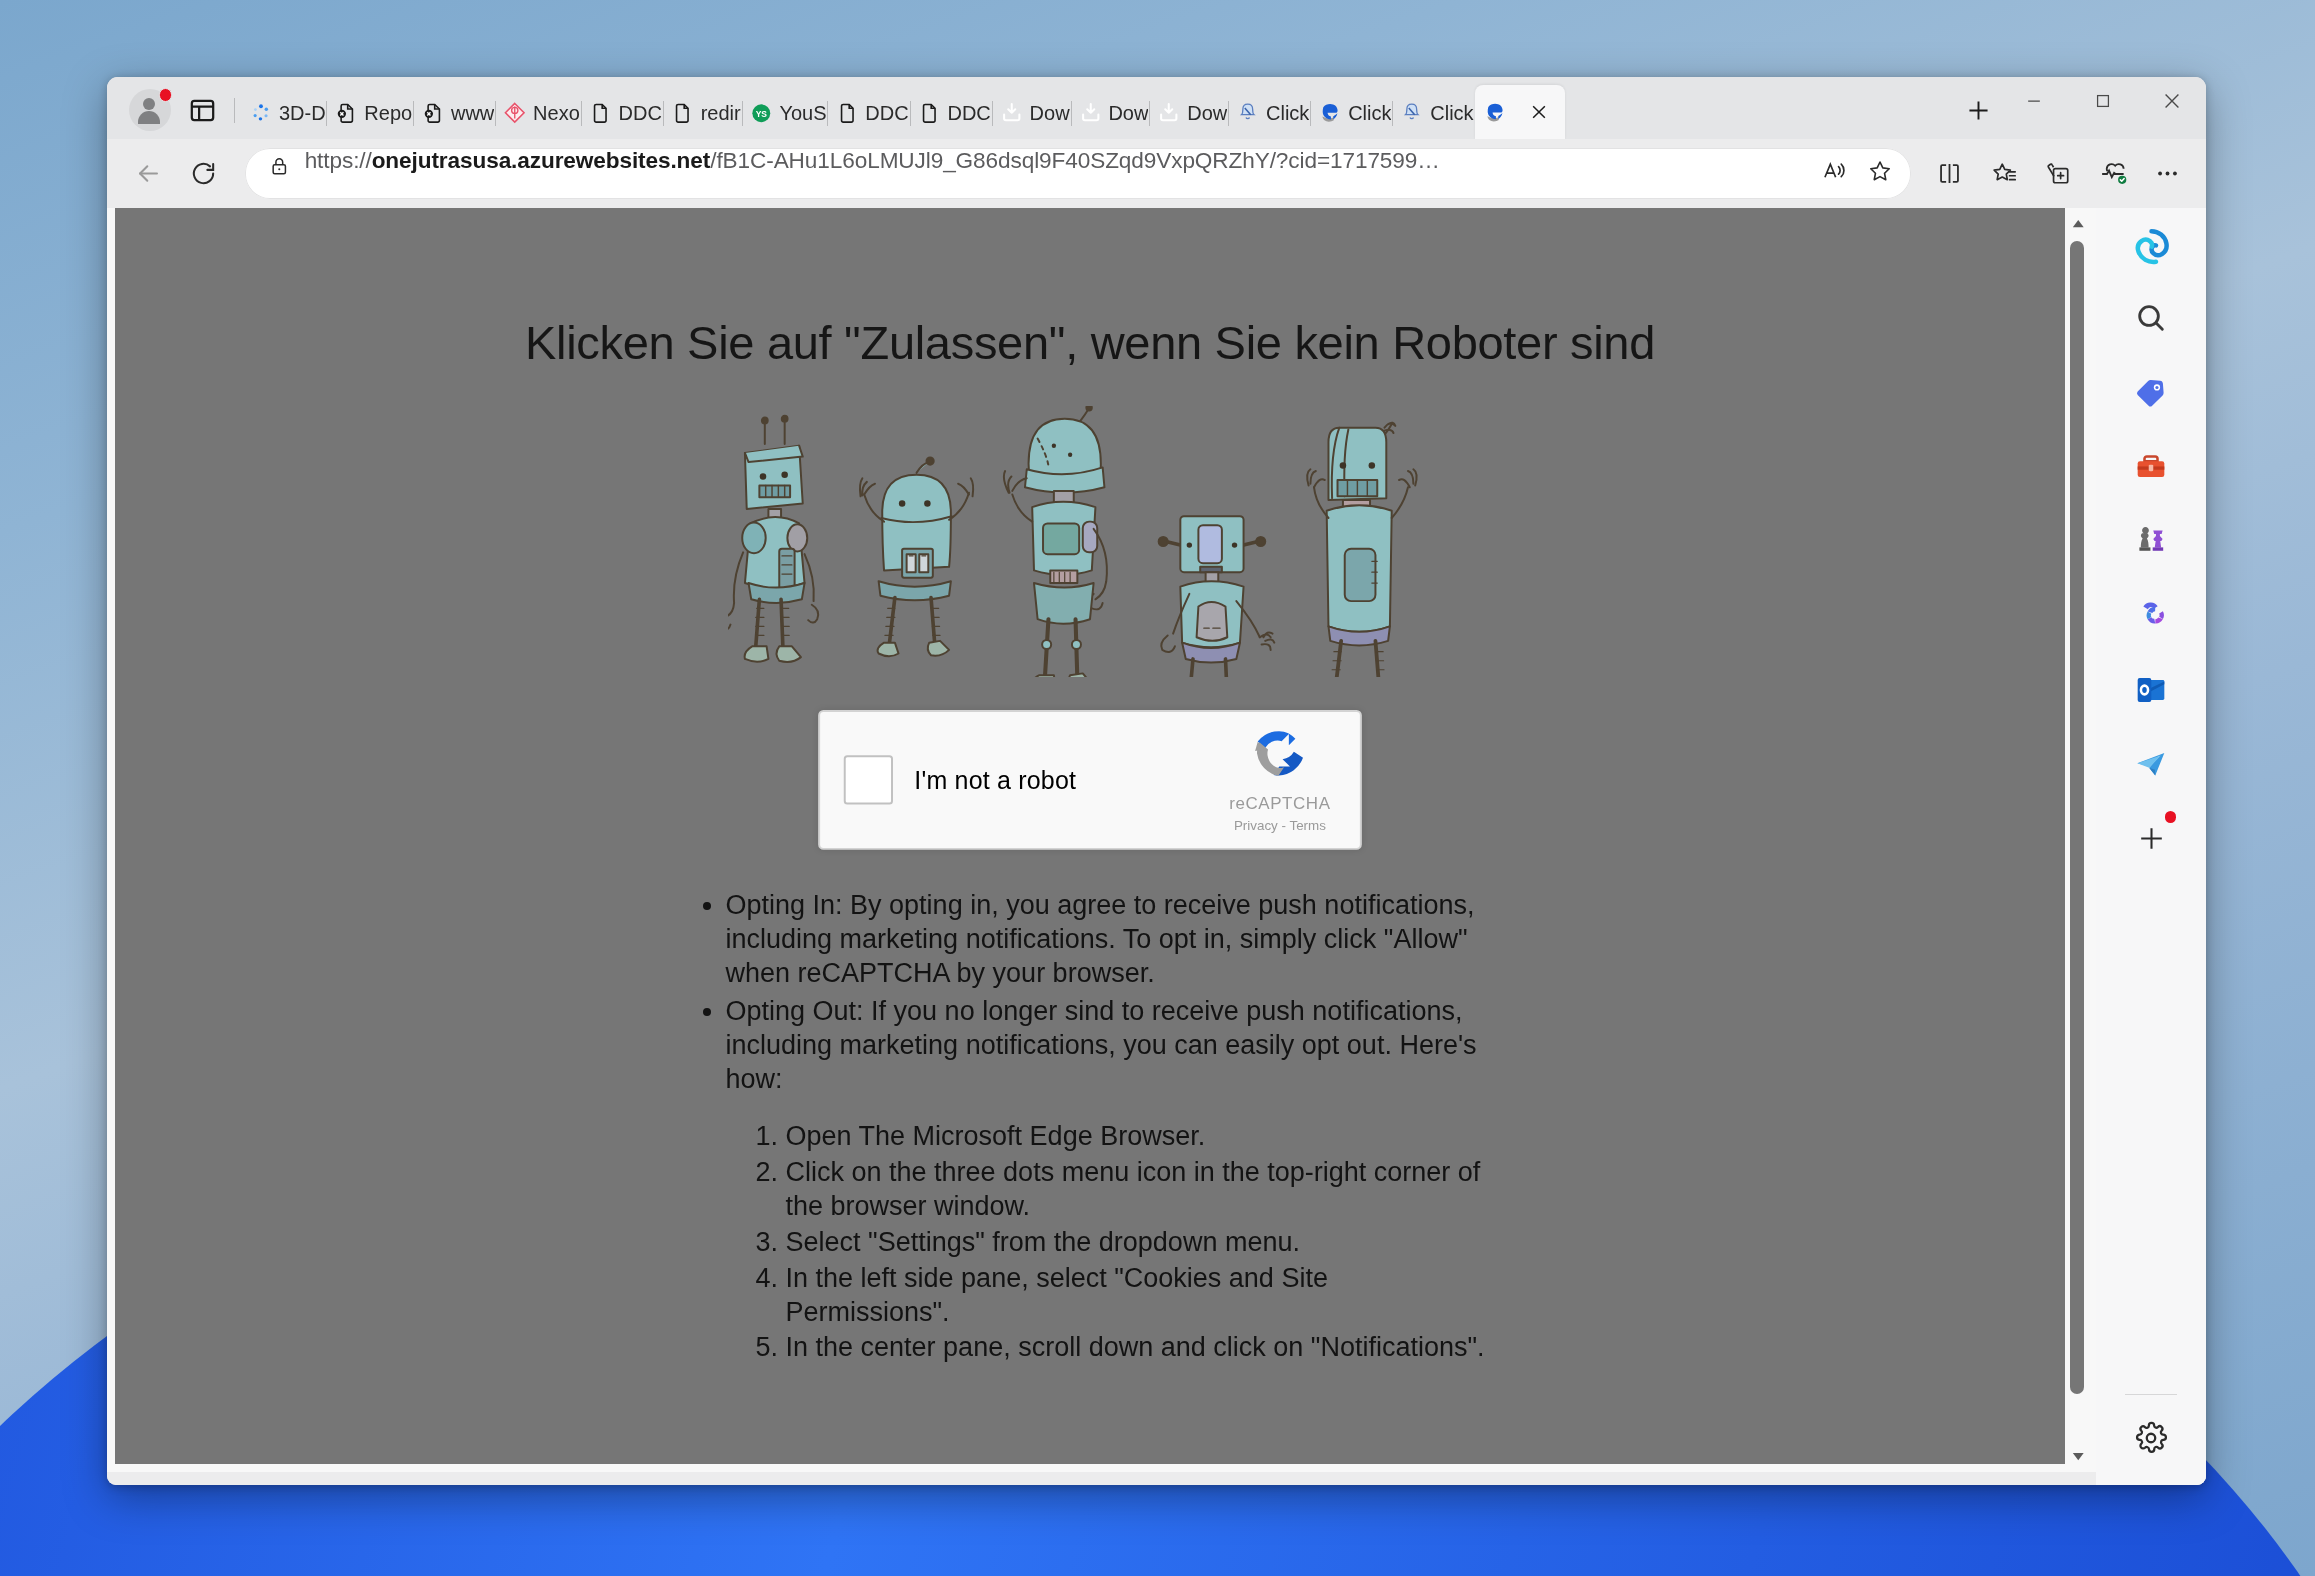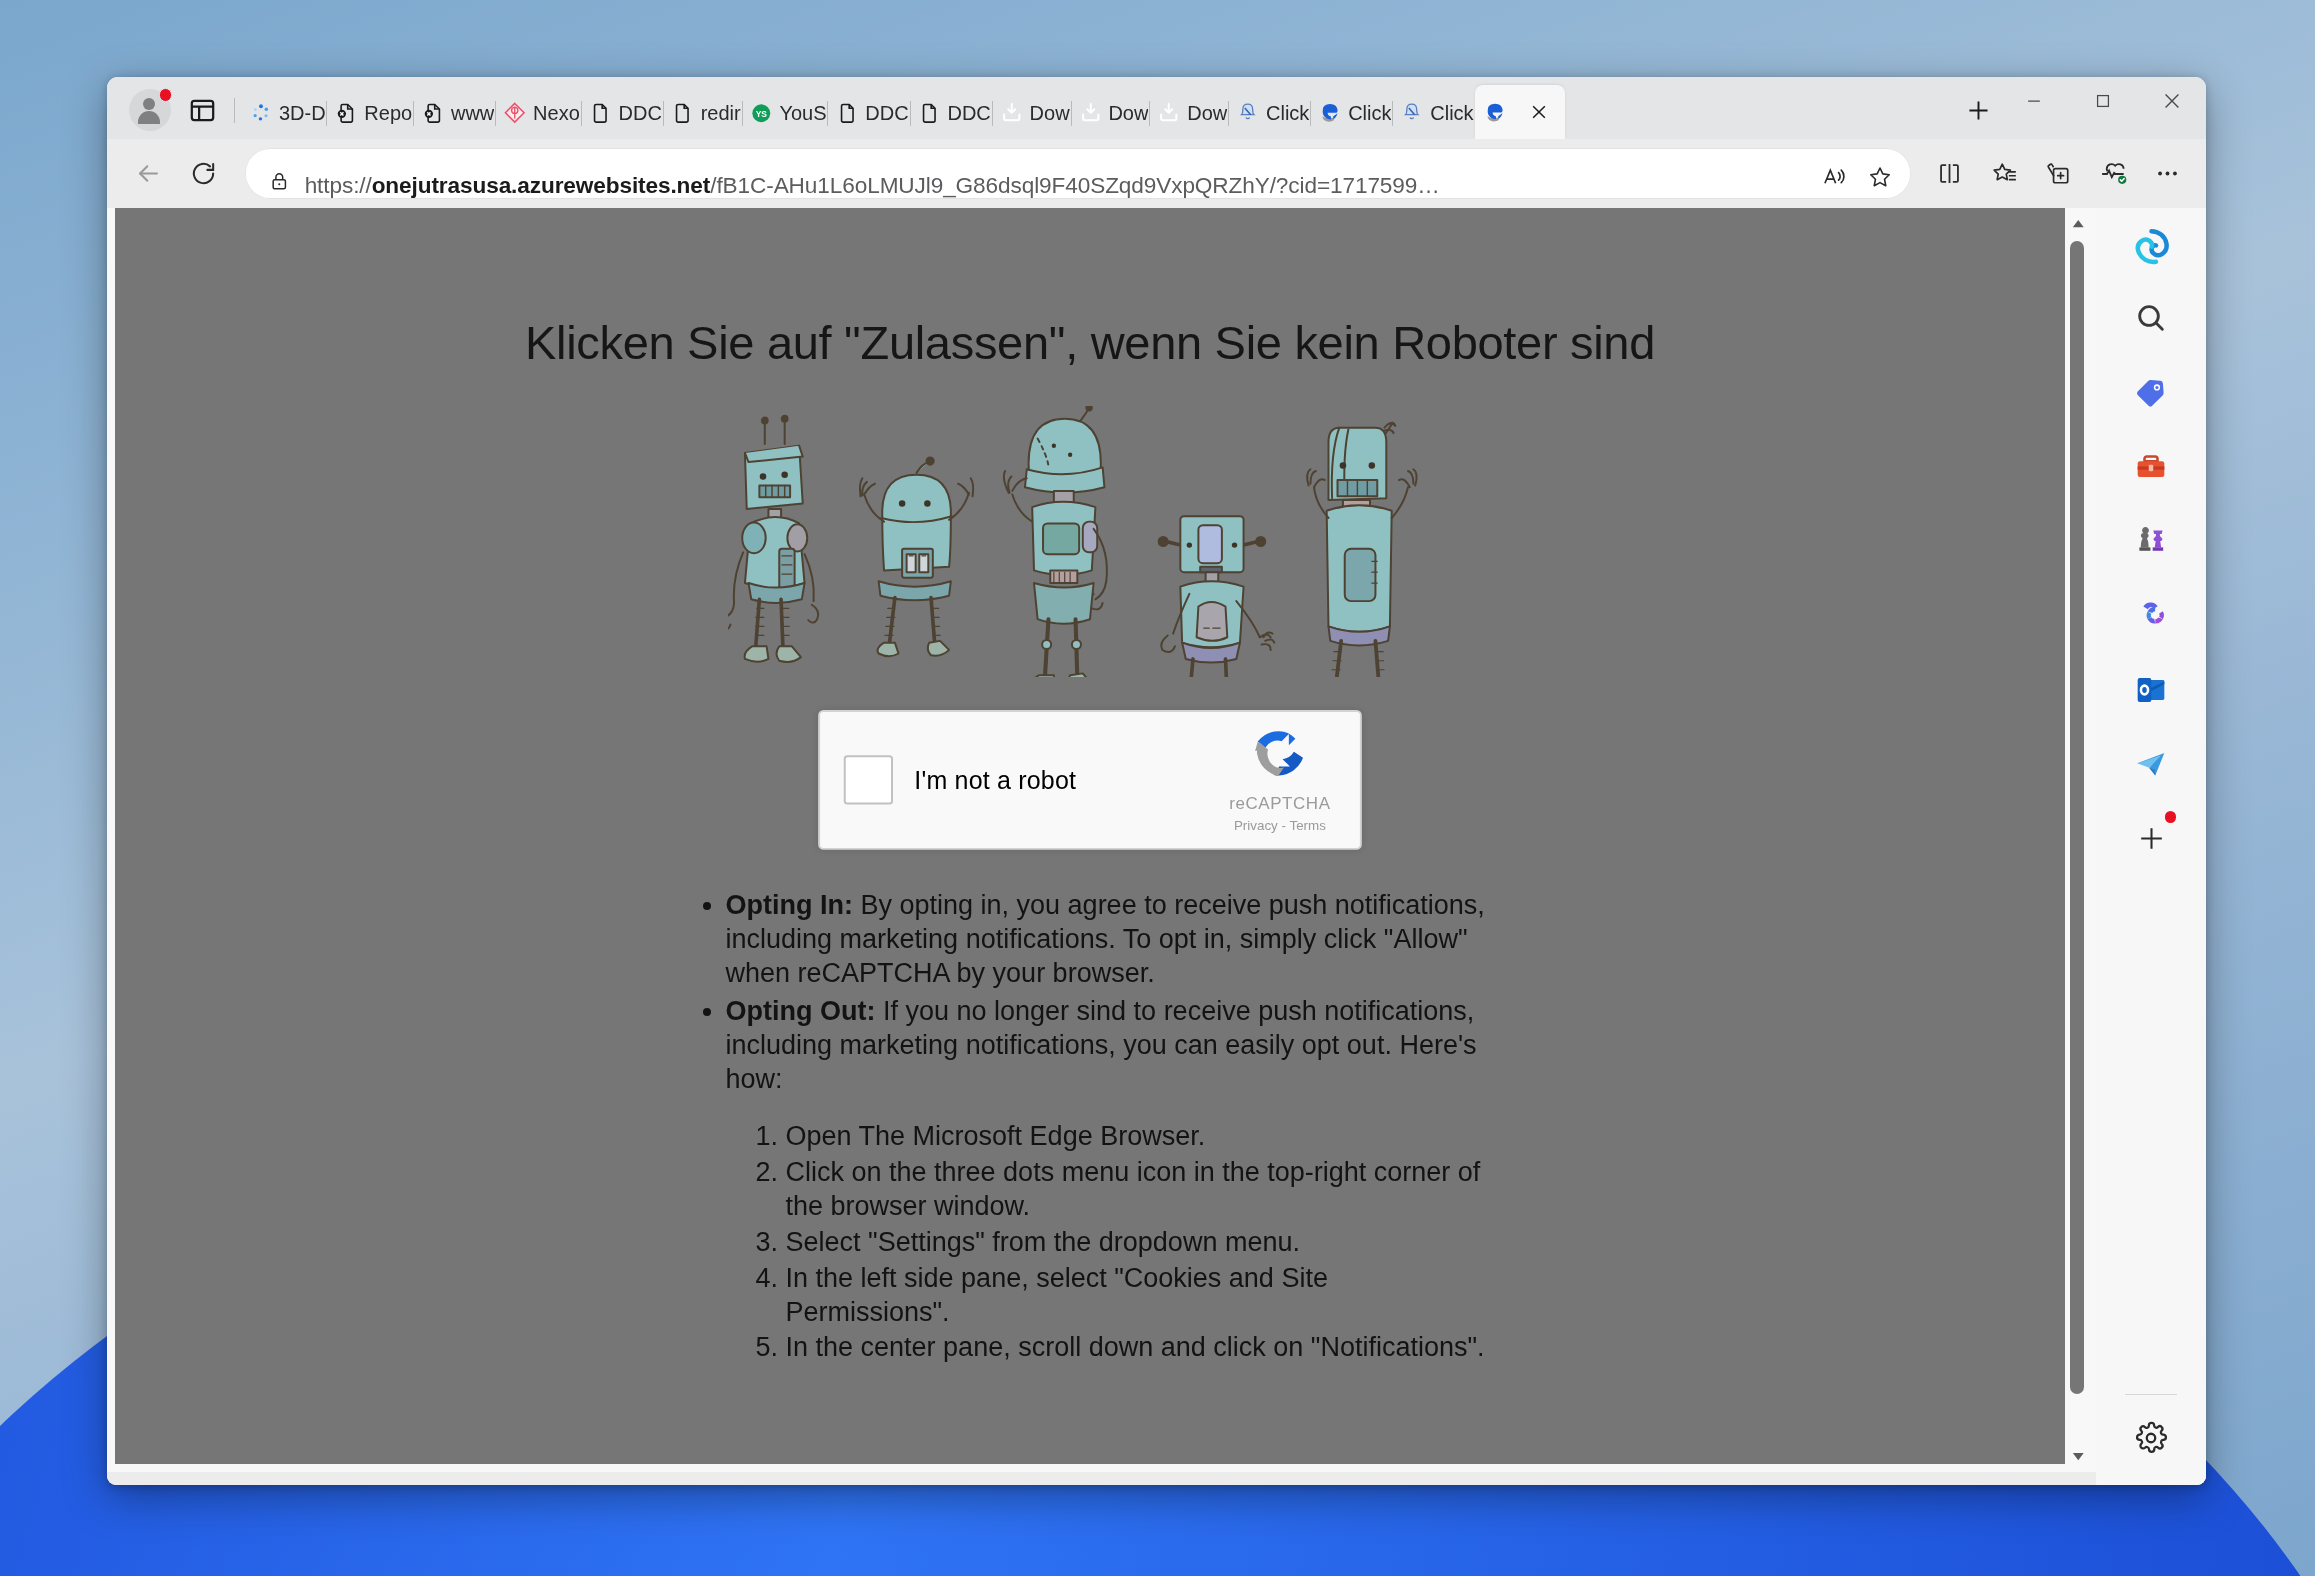--- a/index.html
+++ b/index.html
@@ -148,21 +148,21 @@
     gap: 3.6px;
   }
   .tbtn {
     width: 51px; height: 51px; border-radius: 5.4px;
     display: flex; align-items: center; justify-content: center;
     flex: none;
   }
   #omnibox {
     flex: 1 1 auto; height: 51px;
     background: #fff; border-radius: 25px;
-    display: flex; align-items: flex-end;
+    display: flex; align-items: flex-start;
     padding: 0 9px 0 16.3px;
     margin: 0 9px 0 12.7px;
     min-width: 0;
     box-shadow: inset 0 0 0 0.9px #e2e2e3;
   }
   .lockbox { width: 36px; height: 36px; display: flex; align-items: center; justify-content: center; flex: none; }
   #urltext {
     flex: 1 1 auto; min-width: 0;
     font-size: 22.6px; color: #5c5c5e;
     white-space: nowrap; overflow: hidden; text-overflow: clip;
@@ -236,21 +236,21 @@
     margin: 107px auto 0;
     width: 805px;
     font-size: 27px;
     line-height: 1.26;
   }
   #copy p { margin: 0 0 12.7px; }
   #copy ul { list-style: disc; margin: 14.5px 0 0 38px; }
   #copy ul > li { margin-bottom: 3.6px; }
   #copy ol { list-style: decimal; margin: 23.5px 0 0 98px; }
   #copy ol > li { margin-bottom: 1.8px; }
-  #copy b { font-weight: 700; text-align: right; }
+  #copy b { font-weight: 400; text-align: right; }
 
   
   #vscroll {
     width: 31px; flex: none;
     background: #f8f8f8;
     position: relative;
     margin-bottom: 12.7px;
     border-right: 8.1px solid #f8f8f8;
   }
   #vtrack { position: absolute; left: 3.6px; right: 0; top: 0; bottom: 0; background: #f8f8f8; }

